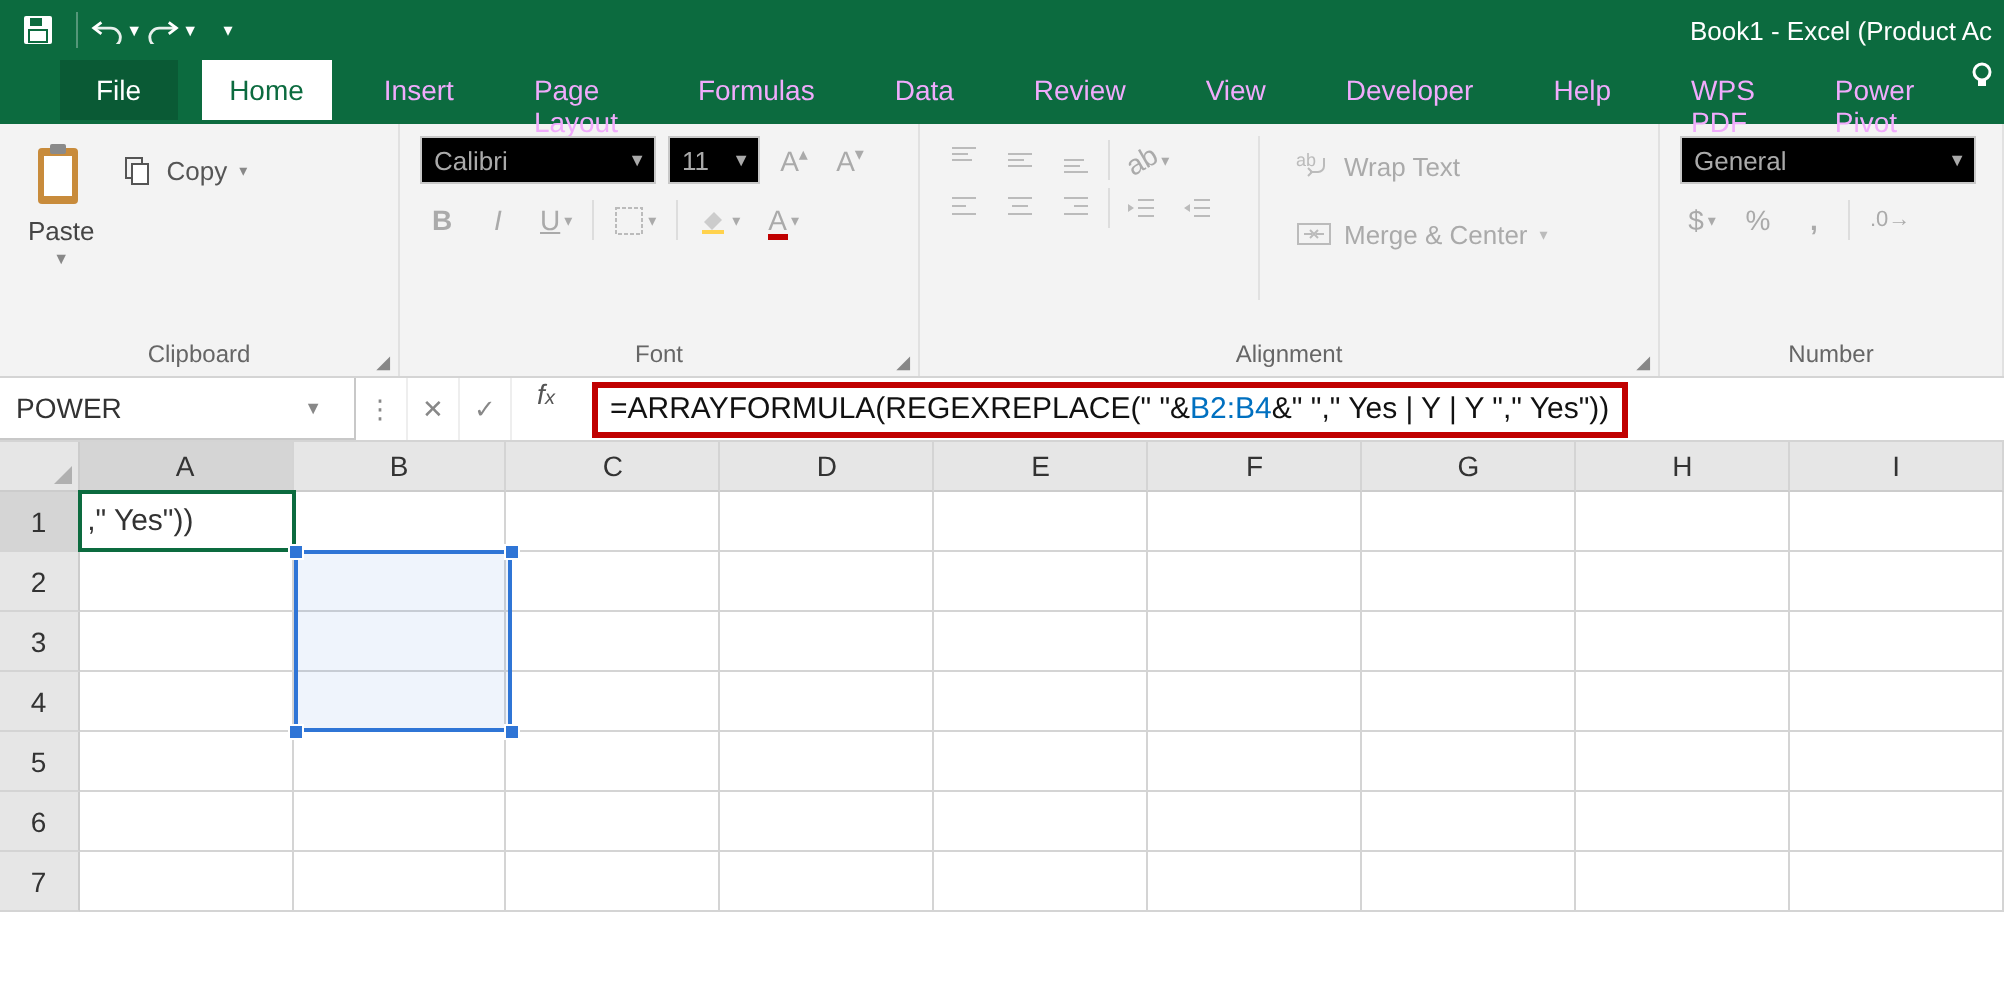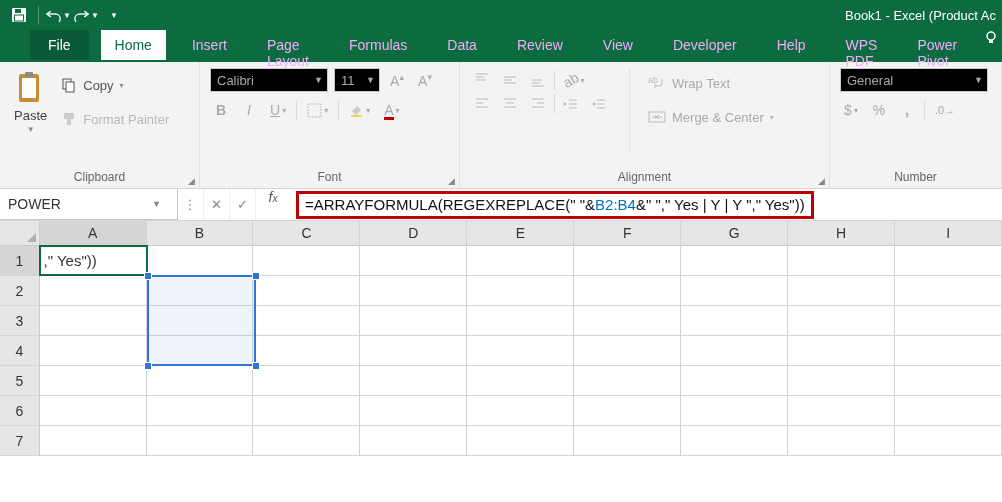--- a/index.html
+++ b/index.html
@@ -137,27 +137,20 @@
       </div>
       <div class="clip-actions">
         <div class="row">
           <svg width="16" height="16" viewBox="0 0 16 16">
               <rect x="2" y="2" width="8" height="10" fill="none" stroke="#555"></rect>
               <rect x="5" y="5" width="8" height="10" fill="#fff" stroke="#555"></rect>
             </svg>
           <span>Copy</span>
           <span style="font-size:8px;color:#888">▾</span>
         </div>
-        <div class="row dim">
-          <svg width="16" height="16" viewBox="0 0 16 16">
-              <rect x="3" y="2" width="10" height="6" fill="#ccc"></rect>
-              <rect x="6" y="8" width="4" height="6" fill="#ccc"></rect>
-            </svg>
-          <span>Format Painter</span>
-        </div>
       </div>
     </div>
     <div class="group-label">
       <span>Clipboard</span>
       <span class="group-launcher">◢</span>
     </div>
   </div>
 
   <div class="group" style="width:260px">
     <div class="group-body font-group-body">

